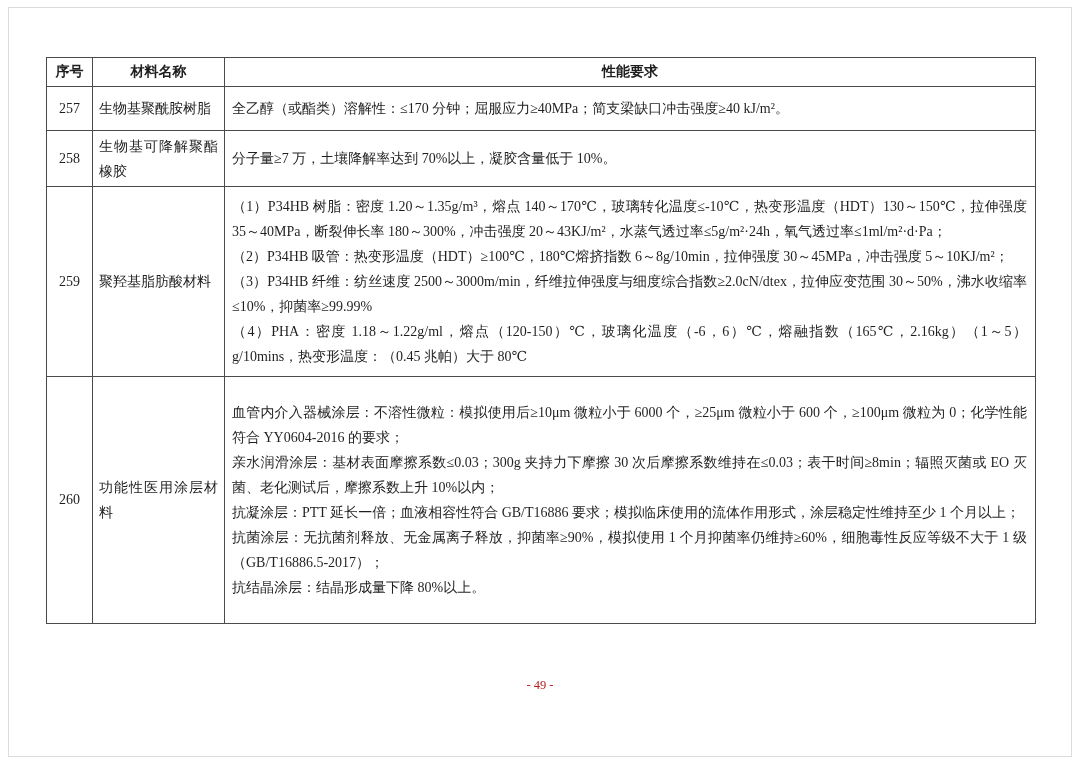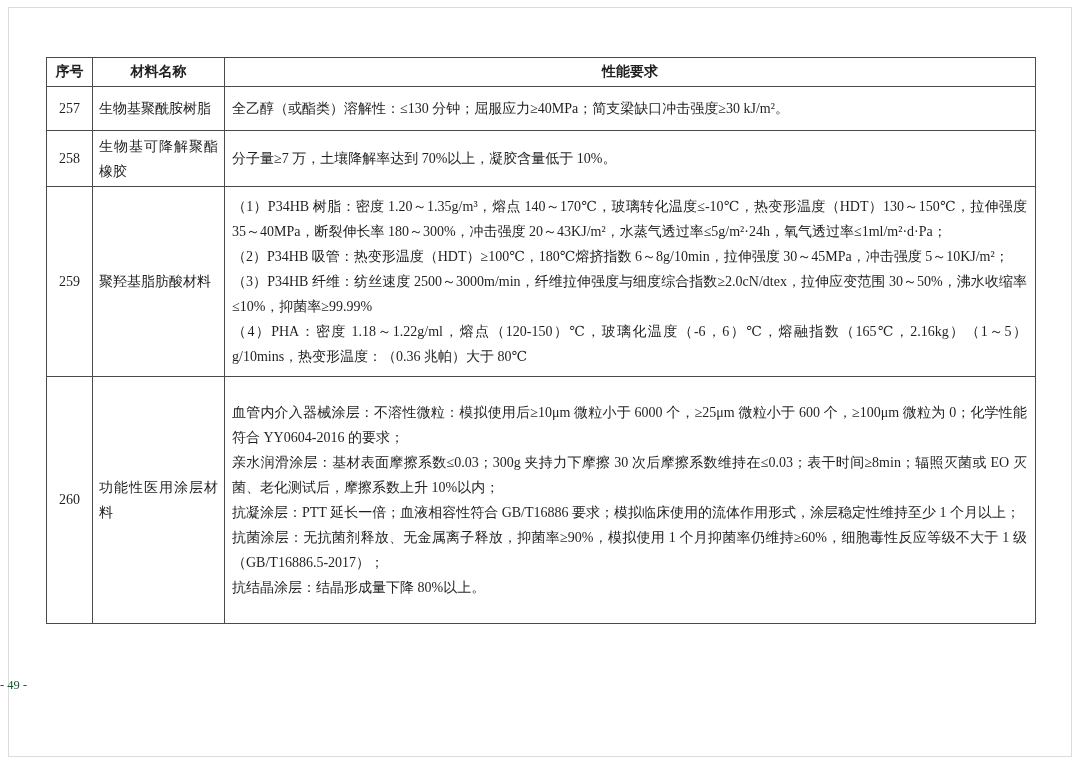--- a/index.html
+++ b/index.html
@@ -70,22 +70,23 @@
   tr.r-256 { height: 43px; }
   tr.r-257 { height: 44px; margin-left: 20px; }
   tr.r-258 { height: 56px; }
   tr.r-259 { height: 190px; }
   tr.r-260 { height: 247px; }
   .page-number {
     position: absolute;
     left: 0;
     right: 0;
     top: 678px;
+    text-align: center;
     font-size: 12.5px;
-    color: #14532d;
+    color: #b91c1c;
   }
 </style>
 </head>
 <body>
 
 <div class="page">
   <div class="page-frame"></div>
 
   <table class="materials">
     <colgroup>
@@ -98,38 +99,38 @@
         <th>序号</th>
         <th>材料名称</th>
         <th>性能要求</th>
       </tr>
     </thead>
     <tbody>
       <tr class="r-257">
         <td class="no-cell">257</td>
         <td class="name-cell">生物基聚酰胺树脂</td>
         <td class="req-cell">
-          <p>全乙醇（或酯类）溶解性：≤130 分钟；屈服应力≥40MPa；简支梁缺口冲击强度≥30 kJ/m²。</p>
+          <p>全乙醇（或酯类）溶解性：≤170 分钟；屈服应力≥40MPa；简支梁缺口冲击强度≥40 kJ/m²。</p>
         </td>
       </tr>
       <tr class="r-258">
         <td class="no-cell">258</td>
         <td class="name-cell">生物基可降解聚酯橡胶</td>
         <td class="req-cell">
           <p>分子量≥7 万，土壤降解率达到 70%以上，凝胶含量低于 10%。</p>
         </td>
       </tr>
       <tr class="r-259">
         <td class="no-cell">259</td>
         <td class="name-cell">聚羟基脂肪酸材料</td>
         <td class="req-cell">
           <p>（1）P34HB 树脂：密度 1.20～1.35g/m³，熔点 140～170℃，玻璃转化温度≤-10℃，热变形温度（HDT）130～150℃，拉伸强度 35～40MPa，断裂伸长率 180～300%，冲击强度 20～43KJ/m²，水蒸气透过率≤5g/m²·24h，氧气透过率≤1ml/m²·d·Pa；</p>
           <p>（2）P34HB 吸管：热变形温度（HDT）≥100℃，180℃熔挤指数 6～8g/10min，拉伸强度 30～45MPa，冲击强度 5～10KJ/m²；</p>
           <p>（3）P34HB 纤维：纺丝速度 2500～3000m/min，纤维拉伸强度与细度综合指数≥2.0cN/dtex，拉伸应变范围 30～50%，沸水收缩率≤10%，抑菌率≥99.99%</p>
-          <p>（4）PHA：密度 1.18～1.22g/ml，熔点（120-150）℃，玻璃化温度（-6，6）℃，熔融指数（165℃，2.16kg）（1～5）g/10mins，热变形温度：（0.36 兆帕）大于 80℃</p>
+          <p>（4）PHA：密度 1.18～1.22g/ml，熔点（120-150）℃，玻璃化温度（-6，6）℃，熔融指数（165℃，2.16kg）（1～5）g/10mins，热变形温度：（0.45 兆帕）大于 80℃</p>
         </td>
       </tr>
       <tr class="r-260">
         <td class="no-cell">260</td>
         <td class="name-cell">功能性医用涂层材料</td>
         <td class="req-cell">
           <p>血管内介入器械涂层：不溶性微粒：模拟使用后≥10μm 微粒小于 6000 个，≥25μm 微粒小于 600 个，≥100μm 微粒为 0；化学性能符合 YY0604-2016 的要求；</p>
           <p>亲水润滑涂层：基材表面摩擦系数≤0.03；300g 夹持力下摩擦 30 次后摩擦系数维持在≤0.03；表干时间≥8min；辐照灭菌或 EO 灭菌、老化测试后，摩擦系数上升 10%以内；</p>
           <p>抗凝涂层：PTT 延长一倍；血液相容性符合 GB/T16886 要求；模拟临床使用的流体作用形式，涂层稳定性维持至少 1 个月以上；</p>
           <p>抗菌涂层：无抗菌剂释放、无金属离子释放，抑菌率≥90%，模拟使用 1 个月抑菌率仍维持≥60%，细胞毒性反应等级不大于 1 级（GB/T16886.5-2017）；</p>

